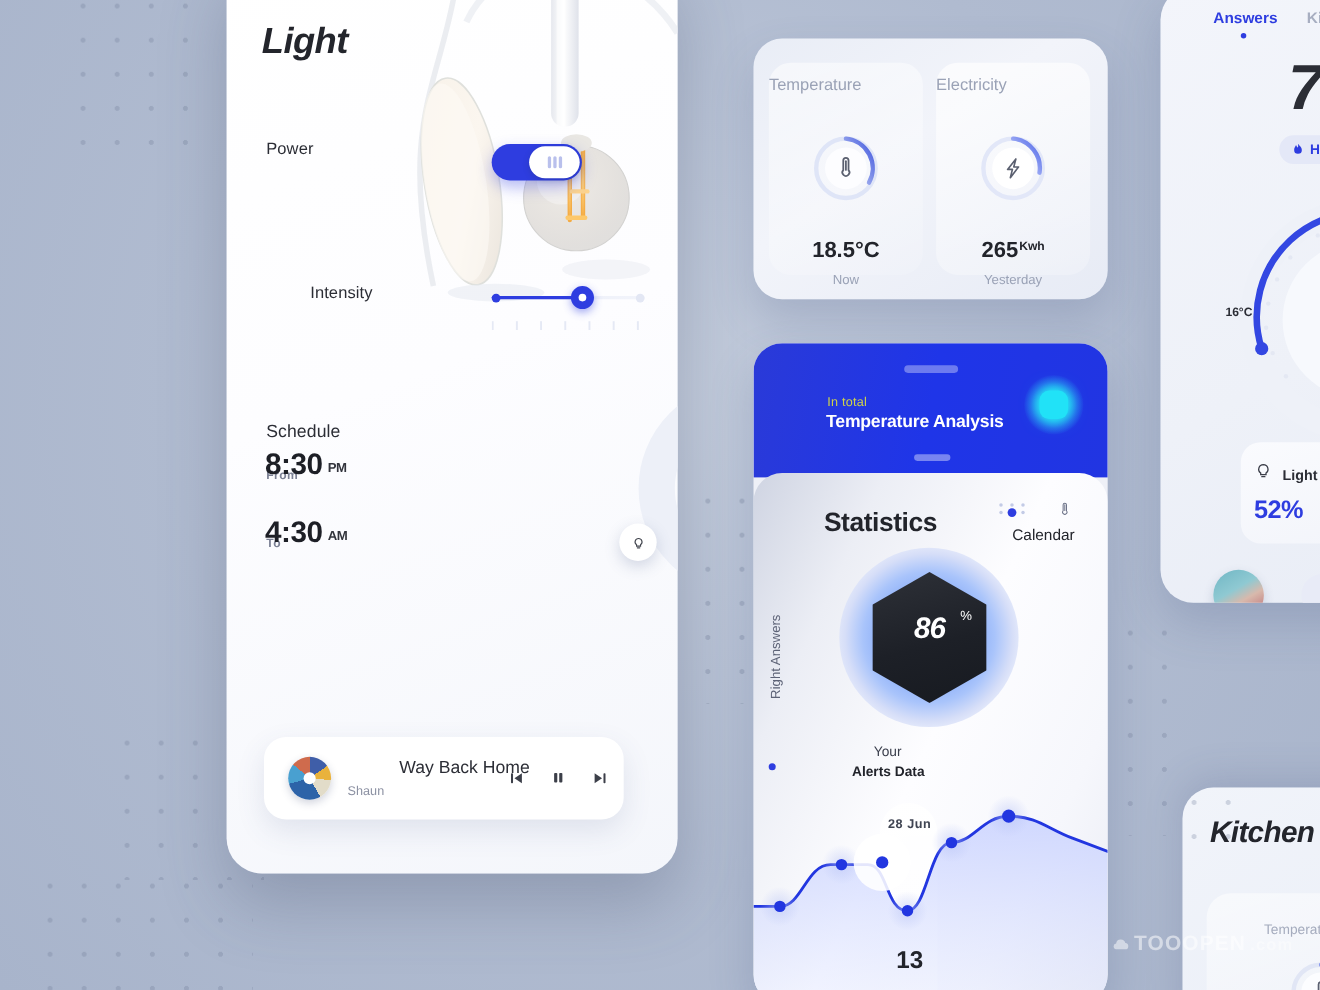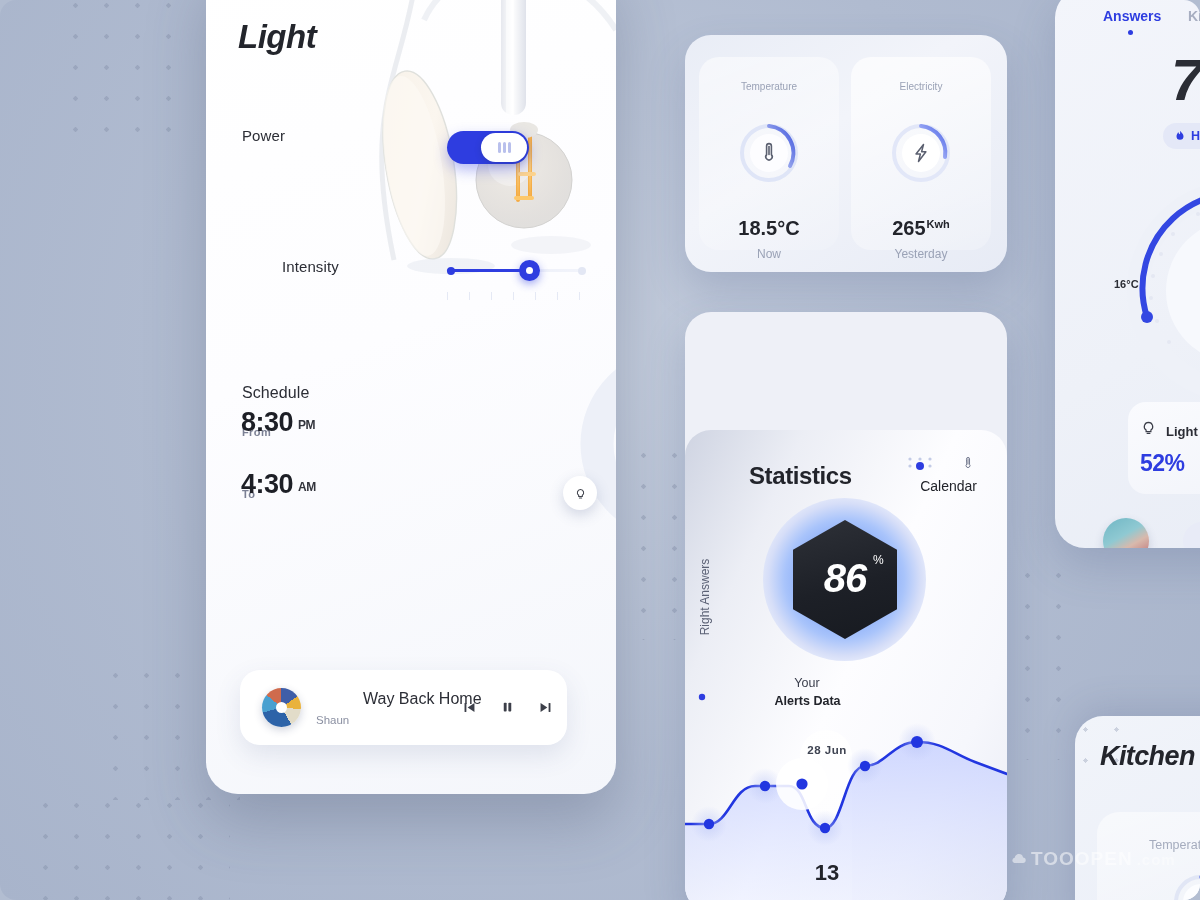--- a/index.html
+++ b/index.html
@@ -4,21 +4,20 @@
 <style>
   html,body{margin:0;padding:0;}
   body{
     width:1200px;height:900px;overflow:hidden;
     font-family:"Liberation Sans", sans-serif;
     background:#b2bdd1;
   }
   #stage{position:relative;width:1200px;height:900px;overflow:hidden;
     background:
       radial-gradient(circle at 50% 40%, #c3ccdc 0%, #b0bbd0 55%, #a8b4cb 100%);
-    border-radius: 16px;
   }
   
   .dots{position:absolute;
     background-image:radial-gradient(rgba(120,132,158,.40) 2.1px, transparent 2.3px);
     background-size:31px 31px;opacity:.85;pointer-events:none;}
 
   
   .card{position:absolute;border-radius:30px;overflow:hidden;}
 
   
@@ -84,21 +83,21 @@
   
   #lamp{position:absolute;left:0;top:0;width:410px;height:560px;pointer-events:none;}
 
   
   #sensorCard{left:685px;top:35px;width:322px;height:237px;border-radius:26px;
      background:linear-gradient(145deg,#e9edf6 0%,#f2f4fa 42%,#e7ebf5 100%);
      box-shadow:0 18px 40px rgba(70,85,130,.20);}
   .sensorTile{position:absolute;top:22px;width:140px;height:193px;border-radius:20px;}
   #tileTemp{left:14px;background:linear-gradient(160deg,rgba(255,255,255,.55),rgba(255,255,255,.12));}
   #tileElec{left:166px;background:linear-gradient(160deg,rgba(255,255,255,.72),rgba(255,255,255,.22));}
-  .sensorName{position:absolute;top:24px;width:100%;text-align:center;font-size:10px;color:#9aa2b6;}
+  .sensorName{position:absolute;top:12px;width:100%;font-size:15px;color:#9aa2b6;}
   .dialWrap{position:absolute;top:62px;left:50%;transform:translateX(-50%);width:68px;height:68px;}
   .sensorVal{position:absolute;top:160px;width:100%;text-align:center;font-size:20px;font-weight:700;color:#22242b;}
   .sensorSub{position:absolute;top:190px;width:100%;text-align:center;font-size:12px;color:#9aa2b6;}
   .unitSup{font-size:11px;font-weight:700;vertical-align:7px;margin-left:1px;}
 
   
   #statsCard{left:685px;top:312px;width:322px;height:600px;border-radius:26px;
      box-shadow:0 18px 40px rgba(70,85,130,.22);background:#eef0f7;}
   #statsHeader{position:absolute;left:0;top:0;width:100%;height:122px;
      background:linear-gradient(100deg,#2a3ad8 0%,#1f35e8 50%,#2135e2 100%);}
@@ -119,21 +118,21 @@
   #rightAnswers{position:absolute;left:-40px;top:160px;width:120px;text-align:center;
      transform:rotate(-90deg);font-size:12px;color:#5c6276;}
   
   #gaugeWrap{position:absolute;left:78px;top:68px;width:163px;height:163px;}
   #gaugeGlow{position:absolute;left:0;top:0;width:163px;height:163px;border-radius:50%;
      background:radial-gradient(circle,#6d8df0 0%,#7fa5f7 30%,#a9c4fb 52%,#d6def8 66%,rgba(232,237,252,.55) 78%,rgba(240,243,253,0) 100%);}
   #hexagon{position:absolute;left:30px;top:22px;width:104px;height:119px;
      background:linear-gradient(165deg,#2e3138 0%,#1d2027 55%,#171a20 100%);
      clip-path:polygon(50% 0%,100% 25%,100% 75%,50% 100%,0% 75%,0% 25%);
      box-shadow:0 14px 26px rgba(40,52,90,.35);}
-  #gaugeVal{position:absolute;left:0;top:36px;width:104px;text-align:center;font-size:40px;
+  #gaugeVal{position:absolute;left:0;top:36px;width:104px;text-align:center;font-size:27px;
      font-weight:700;font-style:italic;color:#fff;letter-spacing:-1px;}
   #gaugePct{position:absolute;left:80px;top:33px;font-size:12px;color:#fff;}
   #alertsDotLine{position:absolute;left:12px;top:262px;width:10px;height:10px;}
   #alertsWordYour{position:absolute;left:62px;top:246px;width:120px;text-align:center;font-size:12.5px;color:#3a3e4c;}
   #alertsWordData{position:absolute;left:50px;top:264px;width:145px;text-align:center;font-size:12.5px;font-weight:700;color:#22242b;}
   #chartSvg{position:absolute;left:0;top:288px;width:322px;height:200px;}
   #chartDate{position:absolute;left:92px;top:314px;width:100px;text-align:center;font-size:11.5px;font-weight:600;color:#3f4452;letter-spacing:.5px;}
   #chartValue{position:absolute;left:92px;top:430px;width:100px;text-align:center;font-size:22px;font-weight:700;color:#22242b;}
   #chartHighlight{position:absolute;left:115px;top:300px;width:52px;height:212px;border-radius:26px;
      background:linear-gradient(180deg,rgba(255,255,255,.92),rgba(255,255,255,.30));}
@@ -373,20 +372,27 @@
           <circle cx="34" cy="34" r="19" fill="#ffffff"></circle>
           <path d="M36.5 25.5 29 35h4.4l-1.9 7.5 7.4-9.7h-4.3z" fill="none" stroke="#5b6070" stroke-width="1.5" stroke-linejoin="round"></path>
         </svg>
       </div>
       <div class="sensorVal"><span>265</span><span class="unitSup">Kwh</span></div>
       <div class="sensorSub">Yesterday</div>
     </div>
   </div>
 
   <div class="card" id="statsCard">
+    <div id="statsHeader">
+      <div id="pill1"></div>
+      <div id="statsIntotal">In total</div>
+      <div id="statsHeadline">Temperature Analysis</div>
+      <div id="glowBtn"></div>
+      <div id="pill2"></div>
+    </div>
 
     <div id="statsBody">
       <div id="statsTitle">Statistics</div>
       <svg id="calDots" viewBox="0 0 30 18">
         <circle cx="5" cy="4" r="1.6" fill="#c3cbe6"></circle>
           <circle cx="15" cy="4" r="1.6" fill="#c3cbe6"></circle>
           <circle cx="25" cy="4" r="1.6" fill="#c3cbe6"></circle>
         <circle cx="5" cy="11" r="1.6" fill="#c3cbe6"></circle>
           <circle cx="15" cy="11" r="4" fill="#2e3de0"></circle>
           <circle cx="25" cy="11" r="1.6" fill="#c3cbe6"></circle>

